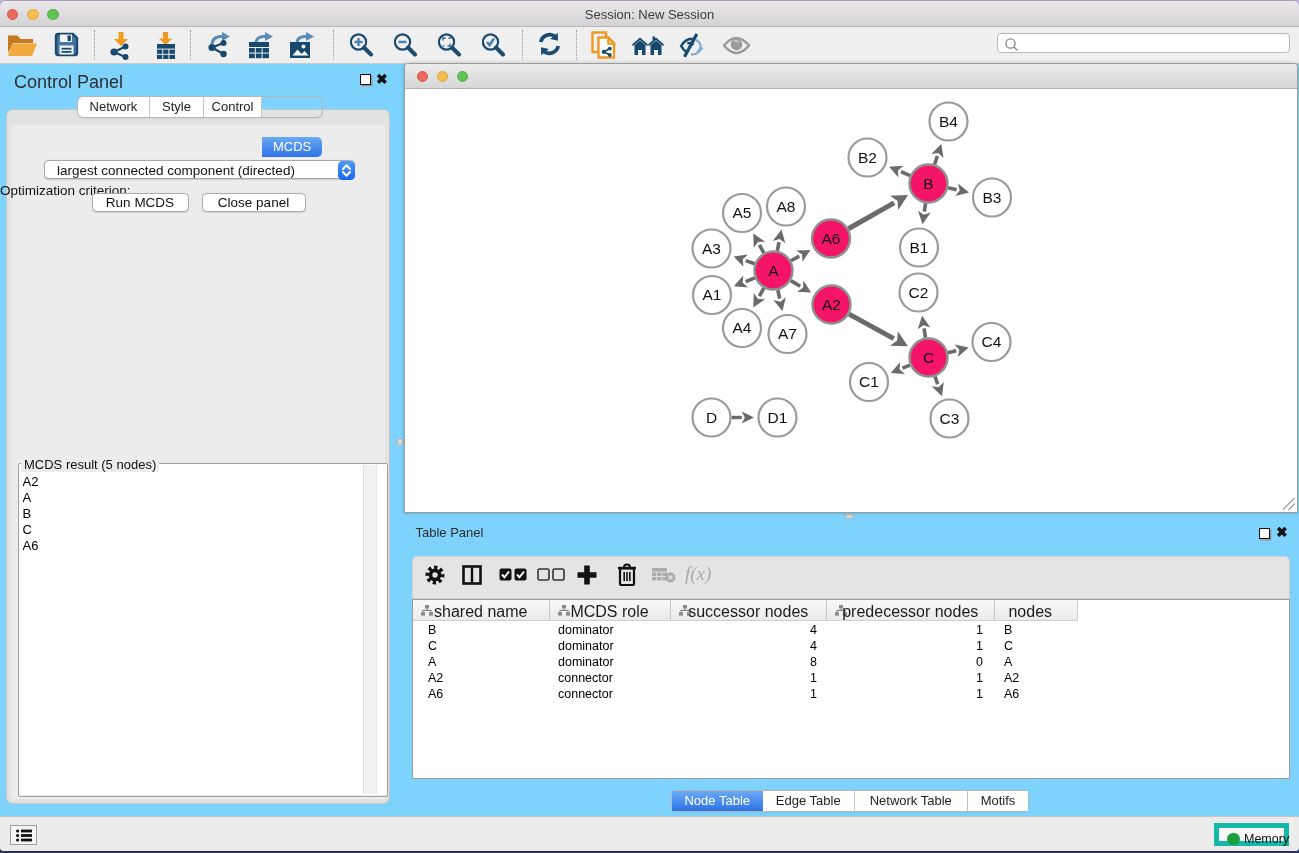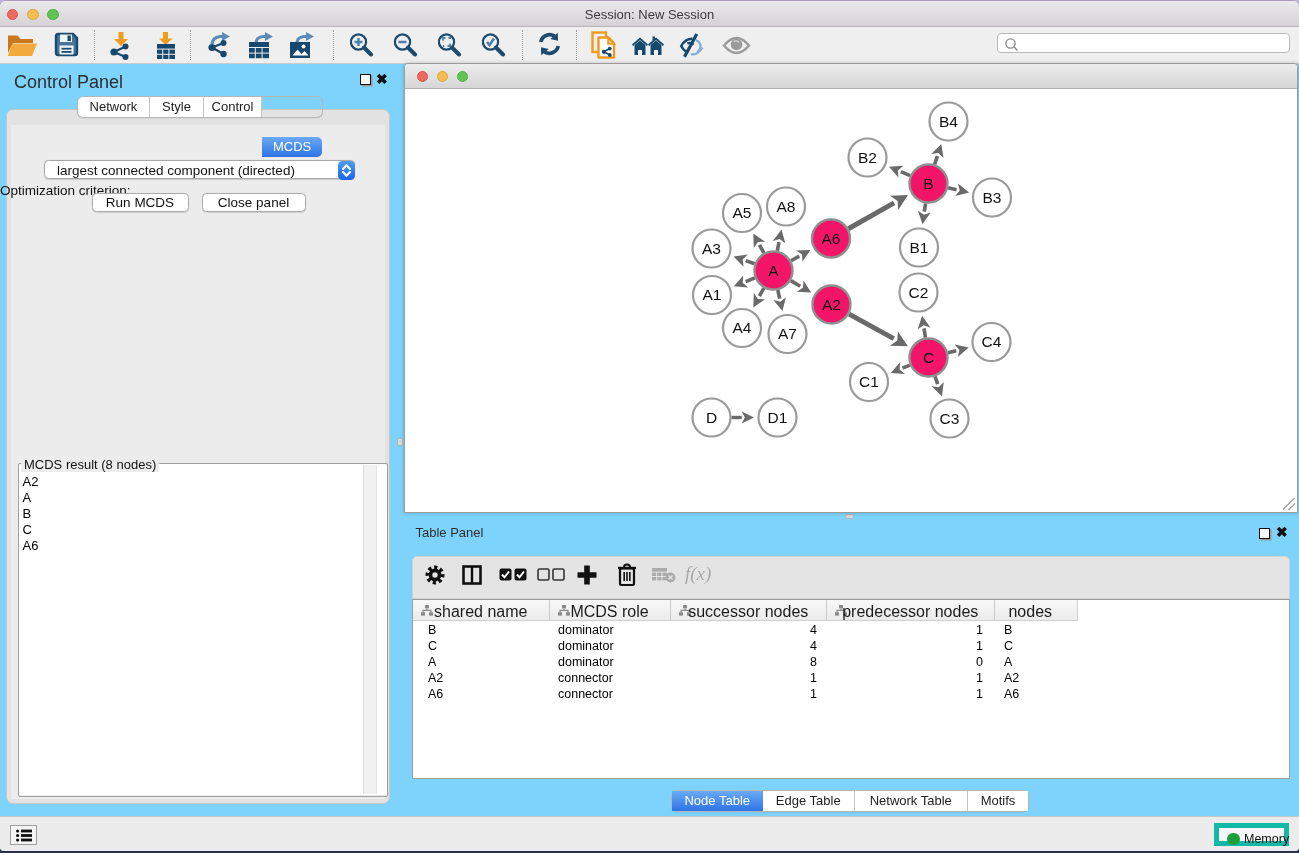--- a/index.html
+++ b/index.html
@@ -247,21 +247,21 @@
 <div id="combo-btn"><svg width="17" height="19" viewBox="0 0 17 19">
 <path d="M5 8 L8.5 4.2 L12 8" fill="none" stroke="#fff" stroke-width="2.1" stroke-linecap="round" stroke-linejoin="round"></path>
 <path d="M5 11 L8.5 14.8 L12 11" fill="none" stroke="#fff" stroke-width="2.1" stroke-linecap="round" stroke-linejoin="round"></path>
         </svg></div>
 </div>
 <div class="abs btn" id="btn-run">Run MCDS</div>
 <div class="abs btn" id="btn-close">Close panel</div>
 <div class="abs" id="gb-list"></div>
 <div class="abs" id="gb-scroll"></div>
 <div class="abs" id="groupbox"></div>
-<div class="abs" id="gb-label">MCDS result (8 nodes)</div>
+<div class="abs" id="gb-label">MCDS result (5 nodes)</div>
 <div class="abs li" style="top:473px">A2</div>
 <div class="abs li" style="top:489px">A</div>
 <div class="abs li" style="top:505px">B</div>
 <div class="abs li" style="top:521px">C</div>
 <div class="abs li" style="top:537px">A6</div>
 
 <div class="abs" id="statusbar"></div>
 <div class="abs" id="menu-btn">
       <svg width="16" height="13" viewBox="0 0 16 13" style="position:absolute;left:5px;top:2.5px">
 <g fill="#111">

